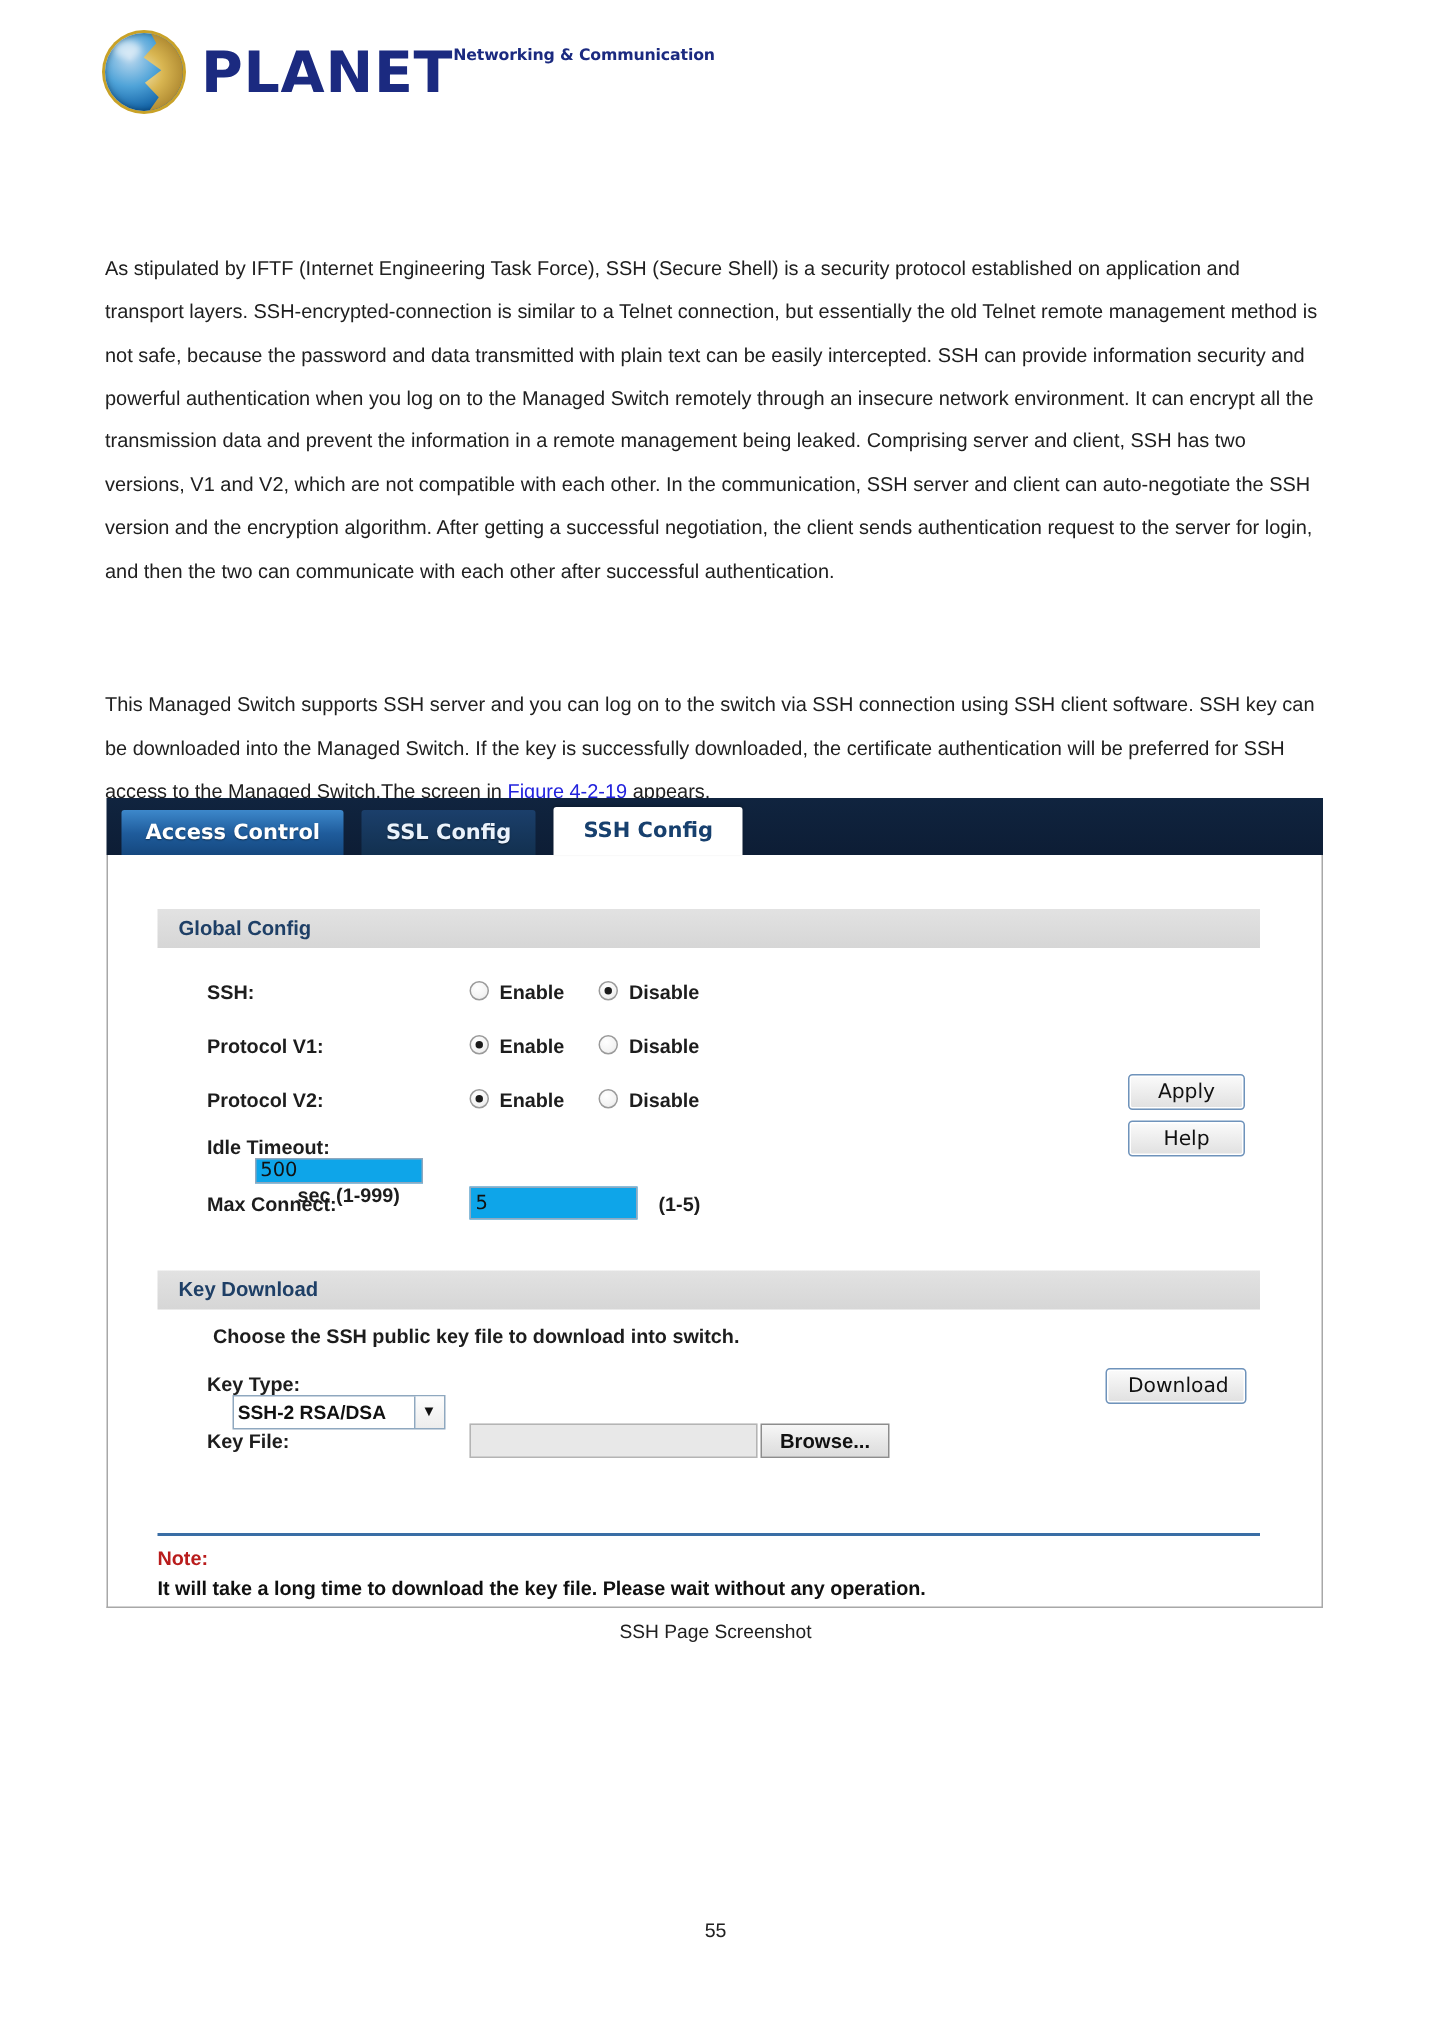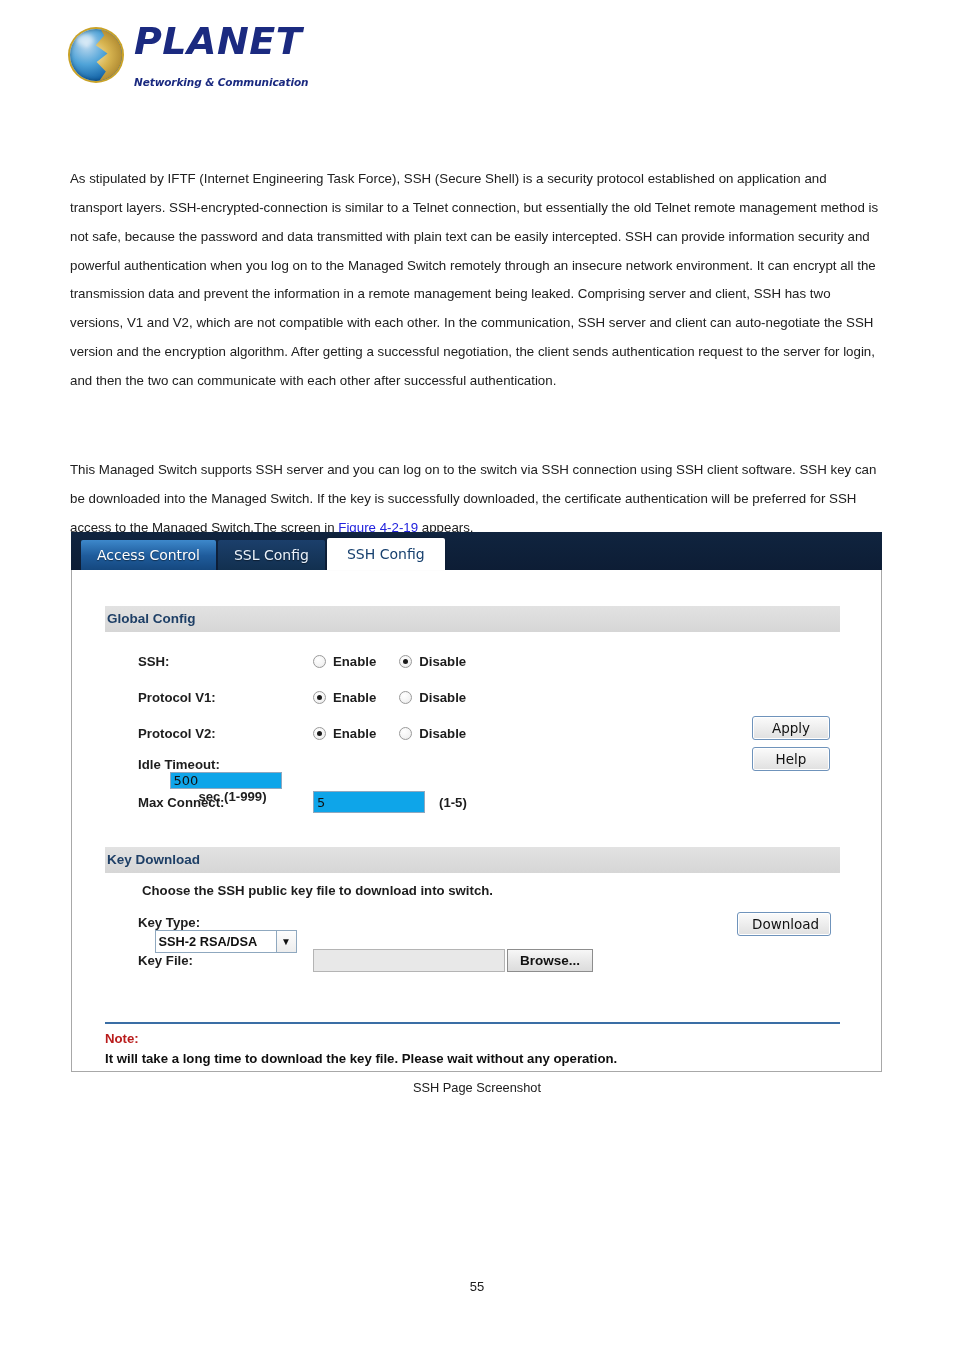--- a/index.html
+++ b/index.html
@@ -42,35 +42,35 @@
   }
   .logo-globe::after {
     content: "";
     position: absolute;
     left: 6px; top: 5px;
     width: 18px; height: 12px;
     border-radius: 50%;
     background: rgba(255,255,255,0.55);
     filter: blur(2px);
   }
-  .logo-text-wrap { display: flex; flex-direction: column; line-height: 1; font-style: italic; }
+  .logo-text-wrap { display: flex; flex-direction: row; line-height: 1; }
   .logo-word {
     font-family: "DejaVu Sans", sans-serif;
     font-weight: bold;
     font-size: 38px;
     letter-spacing: 0.5px;
     color: #1b2a80;
     line-height: 1;
   }
   .logo-tag {
     font-family: "DejaVu Sans", sans-serif;
     font-weight: bold;
     font-size: 10.5px;
     color: #1b2a80;
-    margin-top: 17px;
+    margin-top: 3px;
     letter-spacing: -0.1px;
   }
 
   
   .para {
     position: absolute;
     left: 70px;
     width: 812px;
     font-size: 13.3px;
     line-height: 28.8px;
@@ -91,24 +91,24 @@
     align-items: flex-end;
     padding-left: 10px;
     font-family: "DejaVu Sans", sans-serif;
     z-index: 3;
   }
   .tab {
     height: 30px;
     line-height: 30px;
     padding: 0 16px;
     font-size: 14px;
-    font-weight: normal;
+    font-weight: bold;
     color: #ffffff;
     text-shadow: 0 1px 1px rgba(0,0,0,0.45);
-    margin-right: 2px;
+    margin-right: 12px;
     border-radius: 2px 2px 0 0;
     white-space: nowrap;
   }
   .tab.light { background: linear-gradient(180deg, #3d88cb 0%, #1f5c9c 52%, #15487f 100%); }
   .tab.dark  { background: linear-gradient(180deg, #1b3f6b 0%, #12304f 100%); color:#eaf2fb; }
   .tab.active {
     background: #ffffff;
     color: #17406e;
     text-shadow: none;
     height: 32px;
@@ -132,38 +132,38 @@
   .section-head {
     position: absolute;
     left: 33px;
     width: 735px;
     height: 26px;
     background: linear-gradient(180deg, #e2e2e2 0%, #d6d6d6 100%);
     color: #1e3f66;
     font-size: 13.5px;
     font-weight: bold;
     line-height: 26px;
-    padding-left: 2px;
+    padding-left: 14px;
   }
   #sec-global { top: 36px; }
   #sec-keydl  { top: 277px; }
 
   .frow {
     position: absolute;
     left: 66px;
     height: 24px;
     display: flex;
     align-items: center;
     font-size: 13.2px;
     font-weight: bold;
     color: #1d1d1d;
   }
   .flabel { width: 175px; flex: none; }
 
-  .radio-group { display: flex; align-items: center; gap: 7px; }
+  .radio-group { display: flex; align-items: flex-start; gap: 7px; }
   .radio-group .gap { width: 9px; }
   .radio {
     width: 13px; height: 13px;
     border-radius: 50%;
     border: 1px solid #9a9a9a;
     background: radial-gradient(circle at 38% 32%, #ffffff 0%, #f3f3f3 62%, #e2e2e2 100%);
     position: relative;
     flex: none;
   }
   .radio.on::after {

